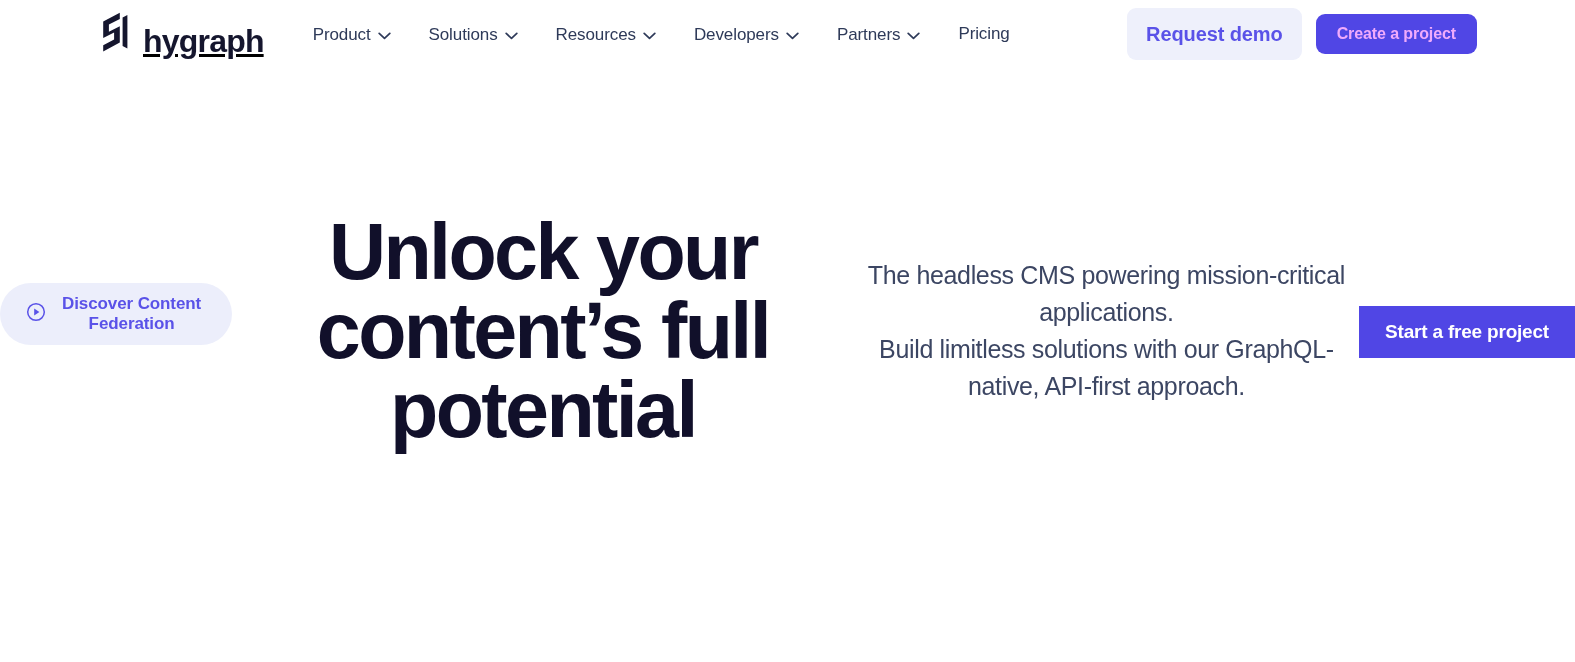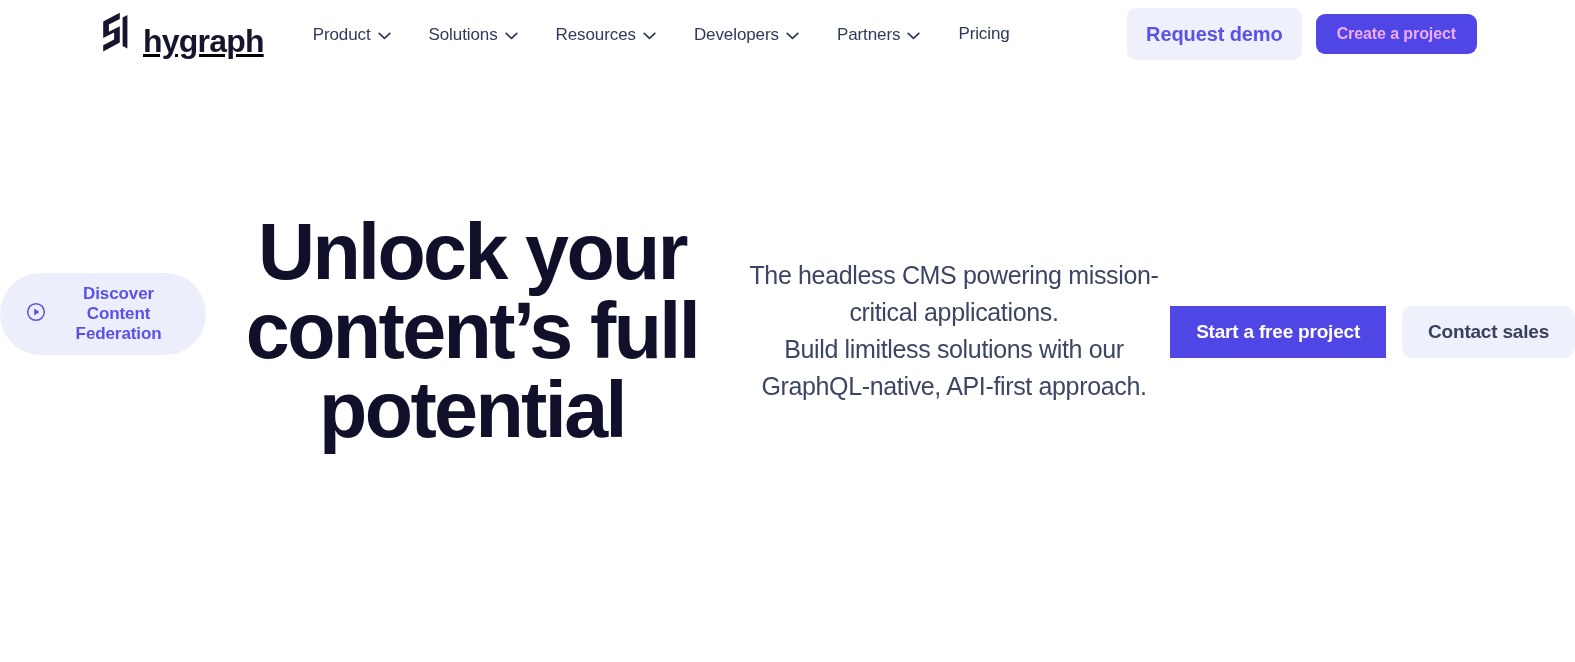--- a/index.html
+++ b/index.html
@@ -255,16 +255,15 @@
     <span>potential</span>
   </h1>
 
   <p class="subtitle">
     <span>The headless CMS powering mission-critical applications.</span><br>
     <span>Build limitless solutions with our GraphQL-native, API-first approach.</span>
   </p>
 
   <div class="cta-row">
     <button class="btn btn-primary-lg">Start a free project</button>
-    <button class="btn btn-ghost-lg">Contact sales</button>
   </div>
 
 </main>
 
 </body></html>

